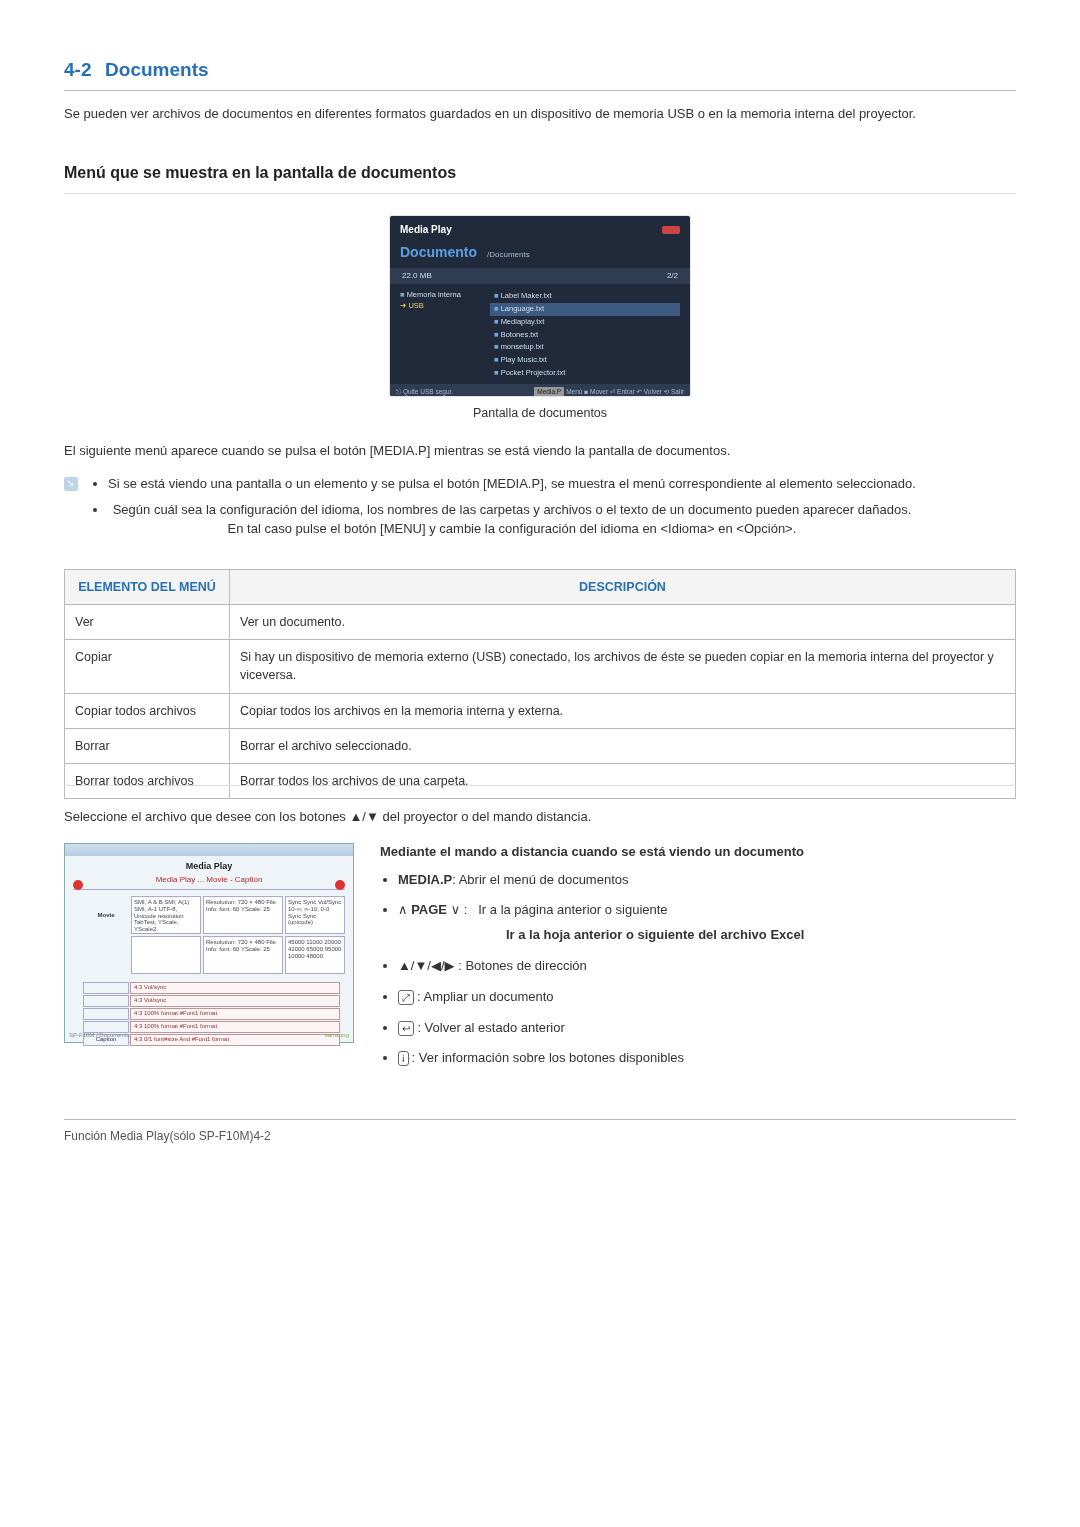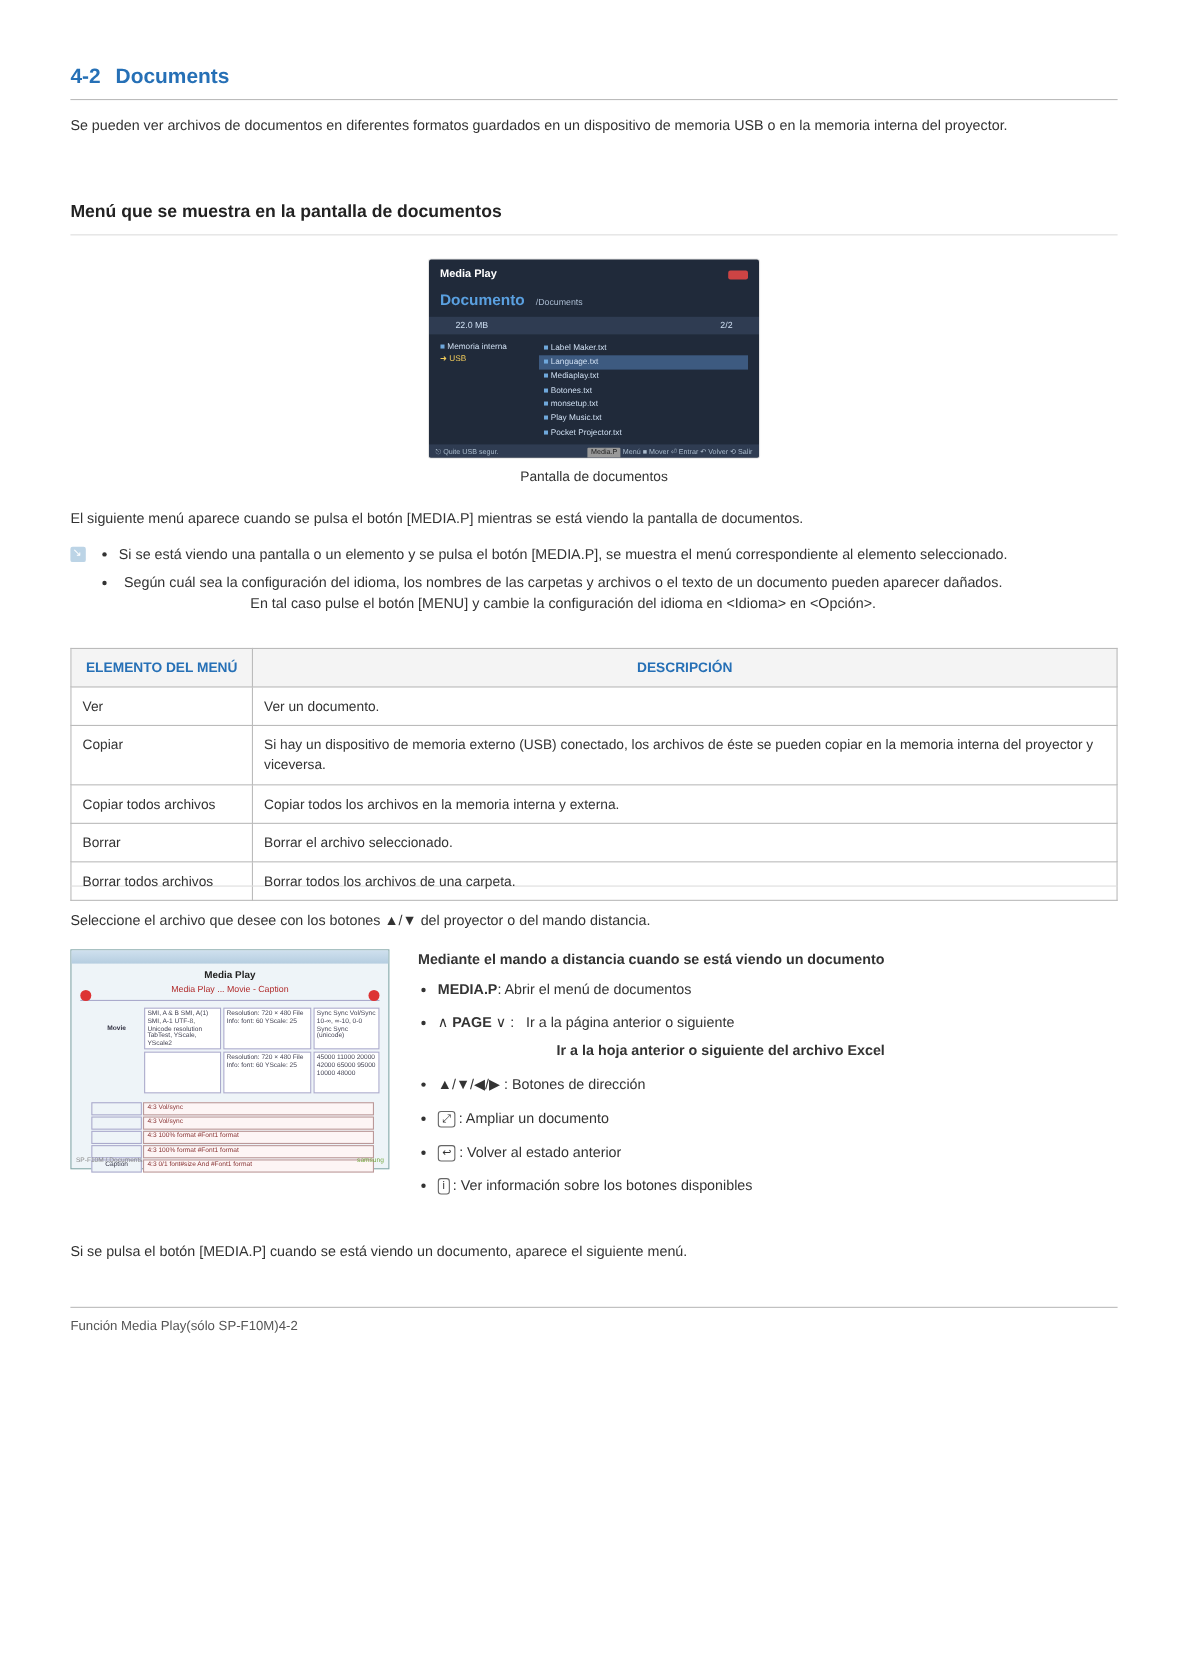--- a/index.html
+++ b/index.html
@@ -13,21 +13,21 @@
     background: #fff;
   }
   .page { width: 952px; margin: 0 auto; }
   .h1-row {
     border-bottom: 1px solid #bbb;
     padding-bottom: 6px;
     margin-bottom: 14px;
   }
   .h1-num { color: #2670b6; font-size: 19px; font-weight: bold; margin-right: 10px; }
   .h1-title { color: #2670b6; font-size: 19px; font-weight: bold; }
-  .intro { margin-bottom: 58px; }
+  .intro { margin-bottom: 38px; }
   .h2 { font-size: 16px; font-weight: bold; color: #222; margin: 34px 0 22px; }
   .h2-underline { border-bottom: 1px solid #ddd; margin-top: -14px; margin-bottom: 22px; }
   .screenshot-wrap { text-align: center; margin-bottom: 8px; }
   .caption { text-align: center; font-size: 12.5px; margin-bottom: 20px; }
   .para { margin-bottom: 14px; }
   .note-block { display: flex; gap: 12px; margin: 14px 0 22px; }
   .note-icon {
     width: 14px; height: 14px; background: #bcd4e6; border-radius: 2px;
     flex: none; margin-top: 2px; position: relative;
   }
@@ -76,21 +76,21 @@
     background: #202a3a; color: #fff; font-size: 9px;
     text-align: left; border-radius: 2px; overflow: hidden;
     box-shadow: 0 0 0 1px rgba(0,0,0,.1);
   }
   .mock1 .top { display:flex; justify-content:space-between; align-items:center; padding:7px 10px 3px; }
   .mock1 .mp { font-weight:bold; font-size:10px; }
   .mock1 .usb { width:18px; height:8px; background:#c44; border-radius:2px; }
   .mock1 .title-row { padding:2px 10px 6px; display:flex; align-items:baseline; gap:10px;}
   .mock1 .doc-title { color:#5aa0e0; font-size:14px; font-weight:bold; }
   .mock1 .path { color:#aabbd0; font-size:8px; }
-  .mock1 .size-row { background:#2f3c52; padding:2px 24px; display:flex; justify-content:space-between; color:#cfdff2; font-size:8px;}
+  .mock1 .size-row { background:#2f3c52; padding:2px 12px; display:flex; justify-content:space-between; color:#cfdff2; font-size:8px;}
   .mock1 .body { display:flex; padding:6px 10px 4px; gap:10px; }
   .mock1 .sources { width:80px; font-size:7.5px; color:#cfdff2; }
   .mock1 .sources .mem::before { content:"■ "; color:#6fa8dc; }
   .mock1 .sources .usbline { color:#f3cd5b; }
   .mock1 .sources .usbline::before { content:"➜ "; color:#f3cd5b;}
   .mock1 .files { flex:1; font-size:7.5px; color:#cfdff2; }
   .mock1 .files .file { padding:1px 4px; }
   .mock1 .files .file::before { content:"■ "; color:#6fa8dc; }
   .mock1 .files .hl { background:#3d5a80; }
   .mock1 .footerbar { background:#2f3c52; padding:3px 6px; font-size:6.5px; color:#aabbcc; display:flex; justify-content:space-between;}
@@ -289,19 +289,18 @@
         <li>
           <span class="icon-box">↩</span><span>: Volver al estado anterior</span>
         </li>
         <li>
           <span class="icon-box">ℹ</span><span>: Ver información sobre los botones disponibles</span>
         </li>
       </ul>
     </div>
   </div>
 
-  <p class="para" style="margin-top:30px">Si se pulsa el botón [MEDIA.P] cuando se está viendo un documento, aparece el siguiente menú.</p>
 
   <div class="footer">
     <span>Función Media Play(sólo SP-F10M)</span>
     <span>4-2</span>
   </div>
 </div>
 
 </body></html>

